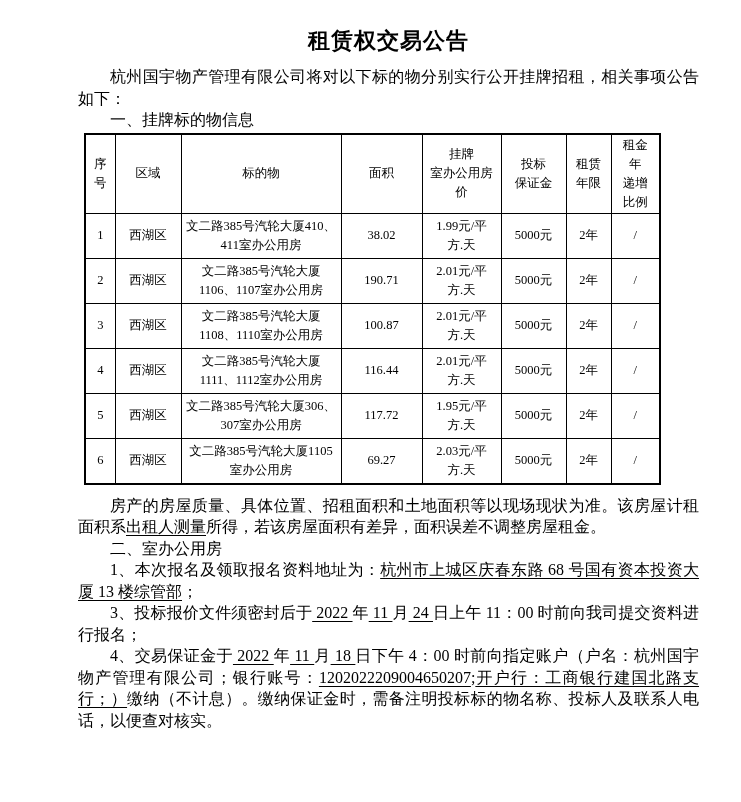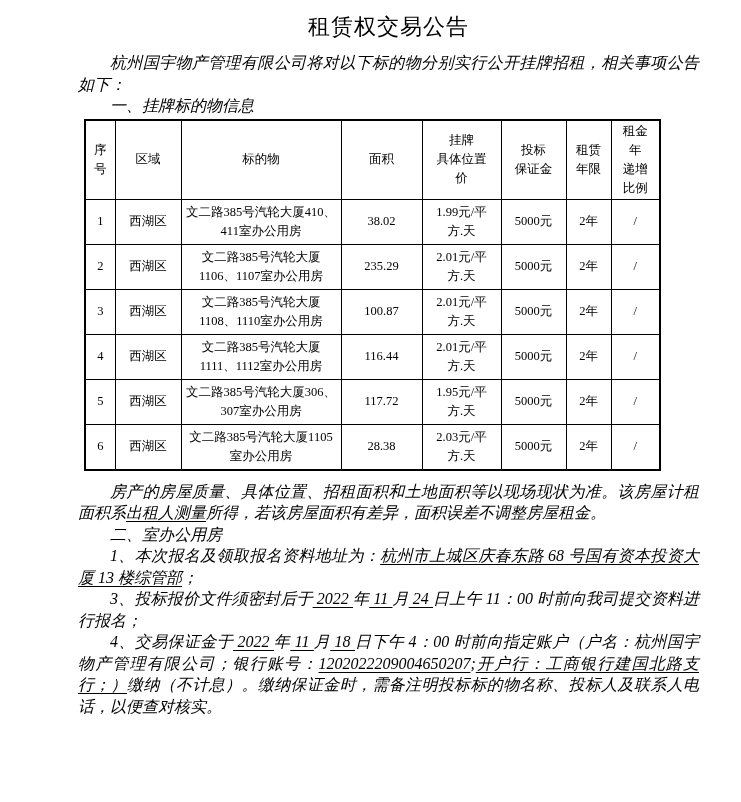--- a/index.html
+++ b/index.html
@@ -13,32 +13,31 @@
     height: 802px;
     box-sizing: border-box;
     padding: 10px 42px 0 78px;
     background: #ffffff;
     color: #000000;
     font-family: "Liberation Serif", "DejaVu Serif", serif;
     font-size: 16px;
     overflow: hidden;
   }
   .doc-title {
-    margin: 2px 0 10px 0;
+    margin: 16px 0 10px 0;
     text-align: center;
     font-size: 22px;
-    font-weight: normal;
+    font-weight: bold;
     letter-spacing: 1px;
   }
   .para {
     margin: 0;
     line-height: 21.5px;
     text-align: justify;
     text-indent: 32px;
-    font-style: italic;
   }
   .u {
     text-decoration: underline;
     text-underline-offset: 3px;
   }
   table.listing {
     border-collapse: collapse;
     table-layout: fixed;
     width: 575px;
     margin: 2px 0 10px 6px;
@@ -81,21 +80,21 @@
         <col style="width:49px">
     </colgroup>
     <tbody>
         <tr class="hdr">
       <td>序
 号</td>
       <td>区域</td>
       <td>标的物</td>
       <td>面积</td>
       <td>挂牌
-具体位置
+室办公用房
 价</td>
       <td>投标
 保证金</td>
       <td>租赁
 年限</td>
       <td>租金
 年
 递增
 比例</td>
     </tr>
@@ -109,21 +108,21 @@
 方.天</td>
       <td>5000元</td>
       <td>2年</td>
       <td>/</td>
     </tr>
     <tr class="row">
       <td>2</td>
       <td>西湖区</td>
       <td>文二路385号汽轮大厦
 1106、1107室办公用房</td>
-      <td>235.29</td>
+      <td>190.71</td>
       <td>2.01元/平
 方.天</td>
       <td>5000元</td>
       <td>2年</td>
       <td>/</td>
     </tr>
     <tr class="row">
       <td>3</td>
       <td>西湖区</td>
       <td>文二路385号汽轮大厦
@@ -157,21 +156,21 @@
 方.天</td>
       <td>5000元</td>
       <td>2年</td>
       <td>/</td>
     </tr>
     <tr class="row">
       <td>6</td>
       <td>西湖区</td>
       <td>文二路385号汽轮大厦1105
 室办公用房</td>
-      <td>28.38</td>
+      <td>69.27</td>
       <td>2.03元/平
 方.天</td>
       <td>5000元</td>
       <td>2年</td>
       <td>/</td>
     </tr>
   </tbody>
     </table>
 
   <p class="para note-block"><span>房产的房屋质量、具体位置、招租面积和土地面积等以现场现状为准。该房屋计租面积系</span><span class="u">出租人测量</span><span>所得，若该房屋面积有差异，面积误差不调整房屋租金。</span></p>

